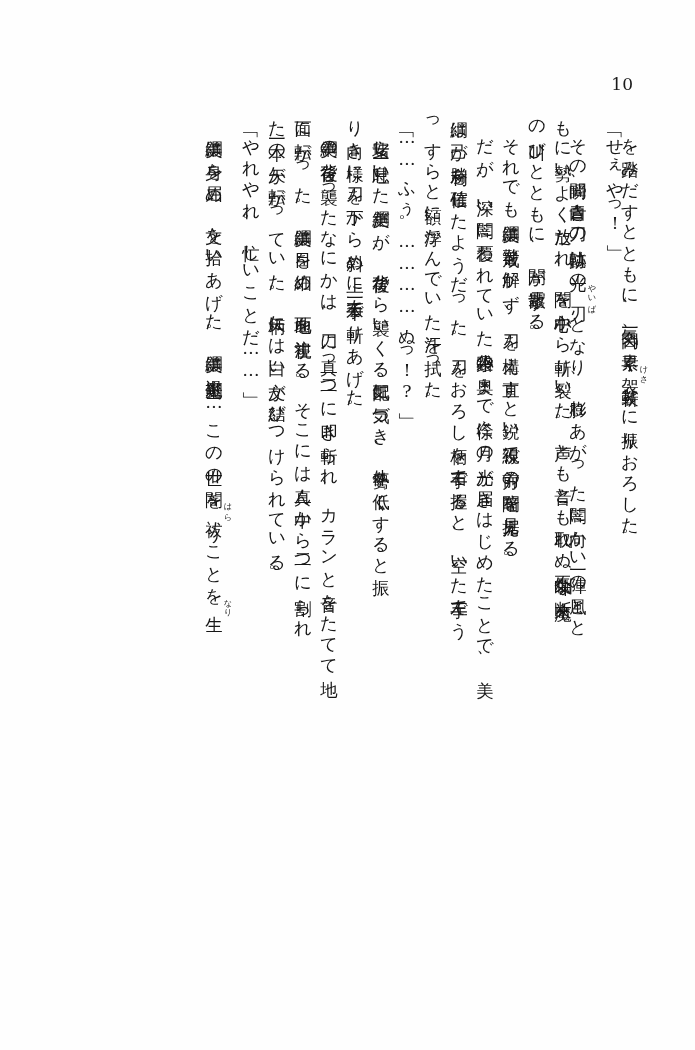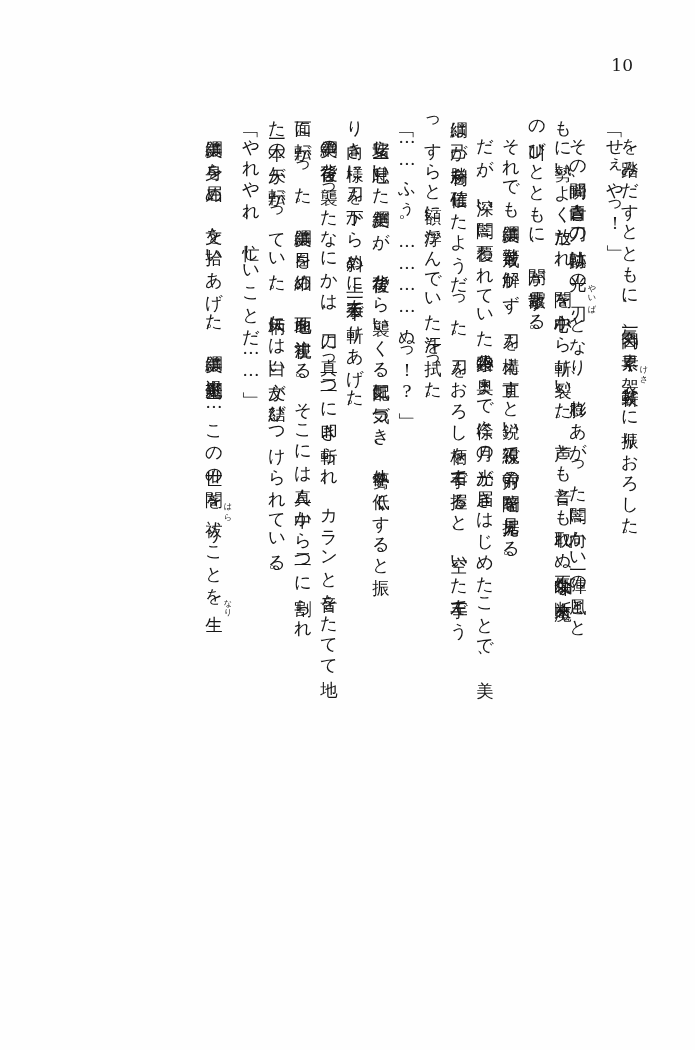--- a/index.html
+++ b/index.html
@@ -15,21 +15,21 @@
     color: #1a1a1a;
   }
   #page {
     position: relative;
     width: 695px;
     height: 1050px;
     background: #fefefe;
   }
   #page-number {
     position: absolute;
-    top: 55px;
+    top: 74px;
     right: 62px;
     font-size: 17px;
     font-family: "DejaVu Serif", "Liberation Serif", serif;
     color: #1a1a1a;
     letter-spacing: 0;
   }
   #text-body {
     position: absolute;
     top: 108px;
     right: 46px;

